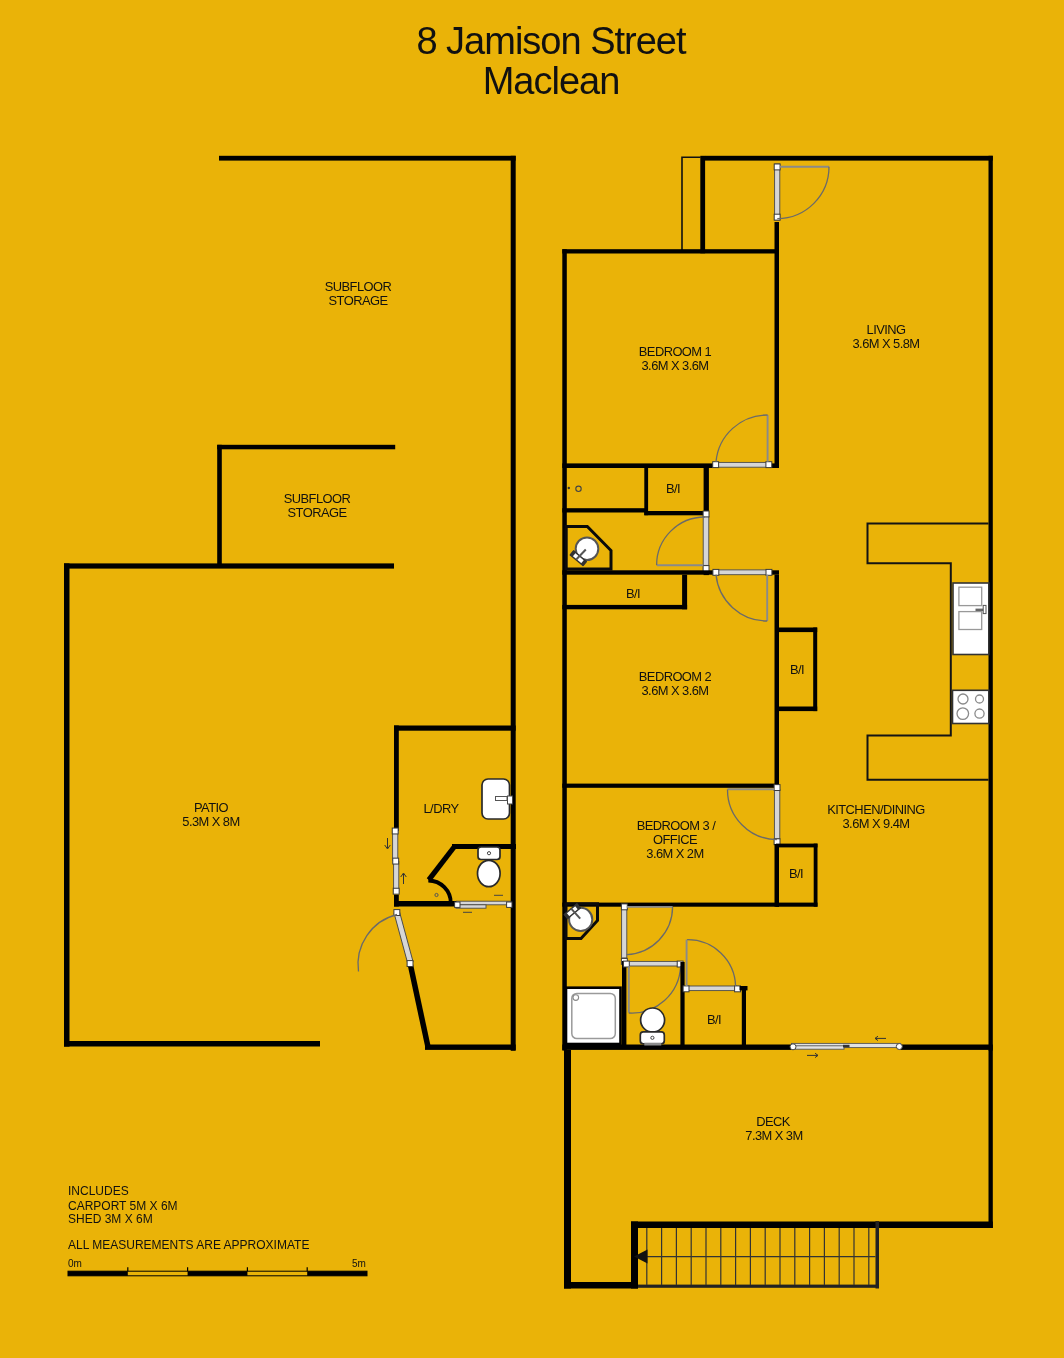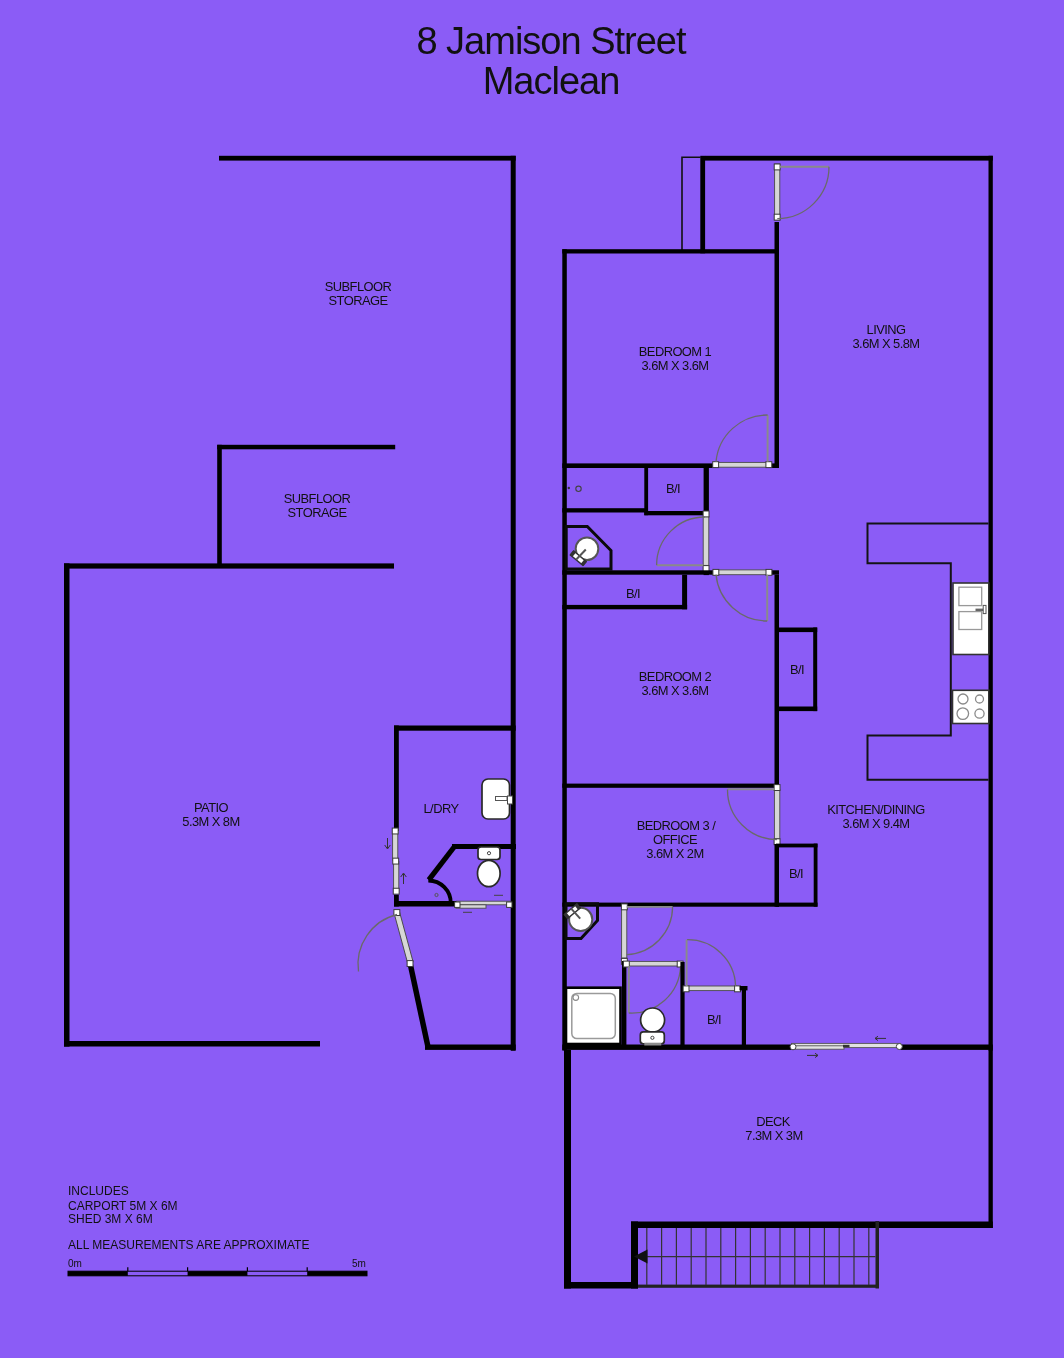--- a/index.html
+++ b/index.html
@@ -1,16 +1,16 @@
 <!DOCTYPE html>
 <html><head>
 <meta charset="utf-8">
 <style>
   html,body{margin:0;padding:0;background:#ffffff;}
-  .page{width:1064px;height:1358px;position:relative;background:#8b5cf6;
+  .page{width:1064px;height:1358px;position:relative;background:#eab308;
         font-family:"Liberation Sans", sans-serif;}
   svg{position:absolute;top:0;left:0;}
   text{fill:#111111;font-family:"Liberation Sans", sans-serif;}
   .lbl{font-size:12.9px;letter-spacing:-0.55px;}
   .wall{fill:#000000;}
   .cnt{stroke:#141414;stroke-width:2;fill:none;}
   .arc{stroke:#6a6a6a;stroke-width:1.3;fill:none;}
   .leaf{stroke:#8a8a8a;stroke-width:1.9;fill:none;}
   .pane{fill:#d6d6d6;stroke:#4a4a4a;stroke-width:0.9;}
   .hinge{fill:#ffffff;stroke:#3a3a3a;stroke-width:1;}

